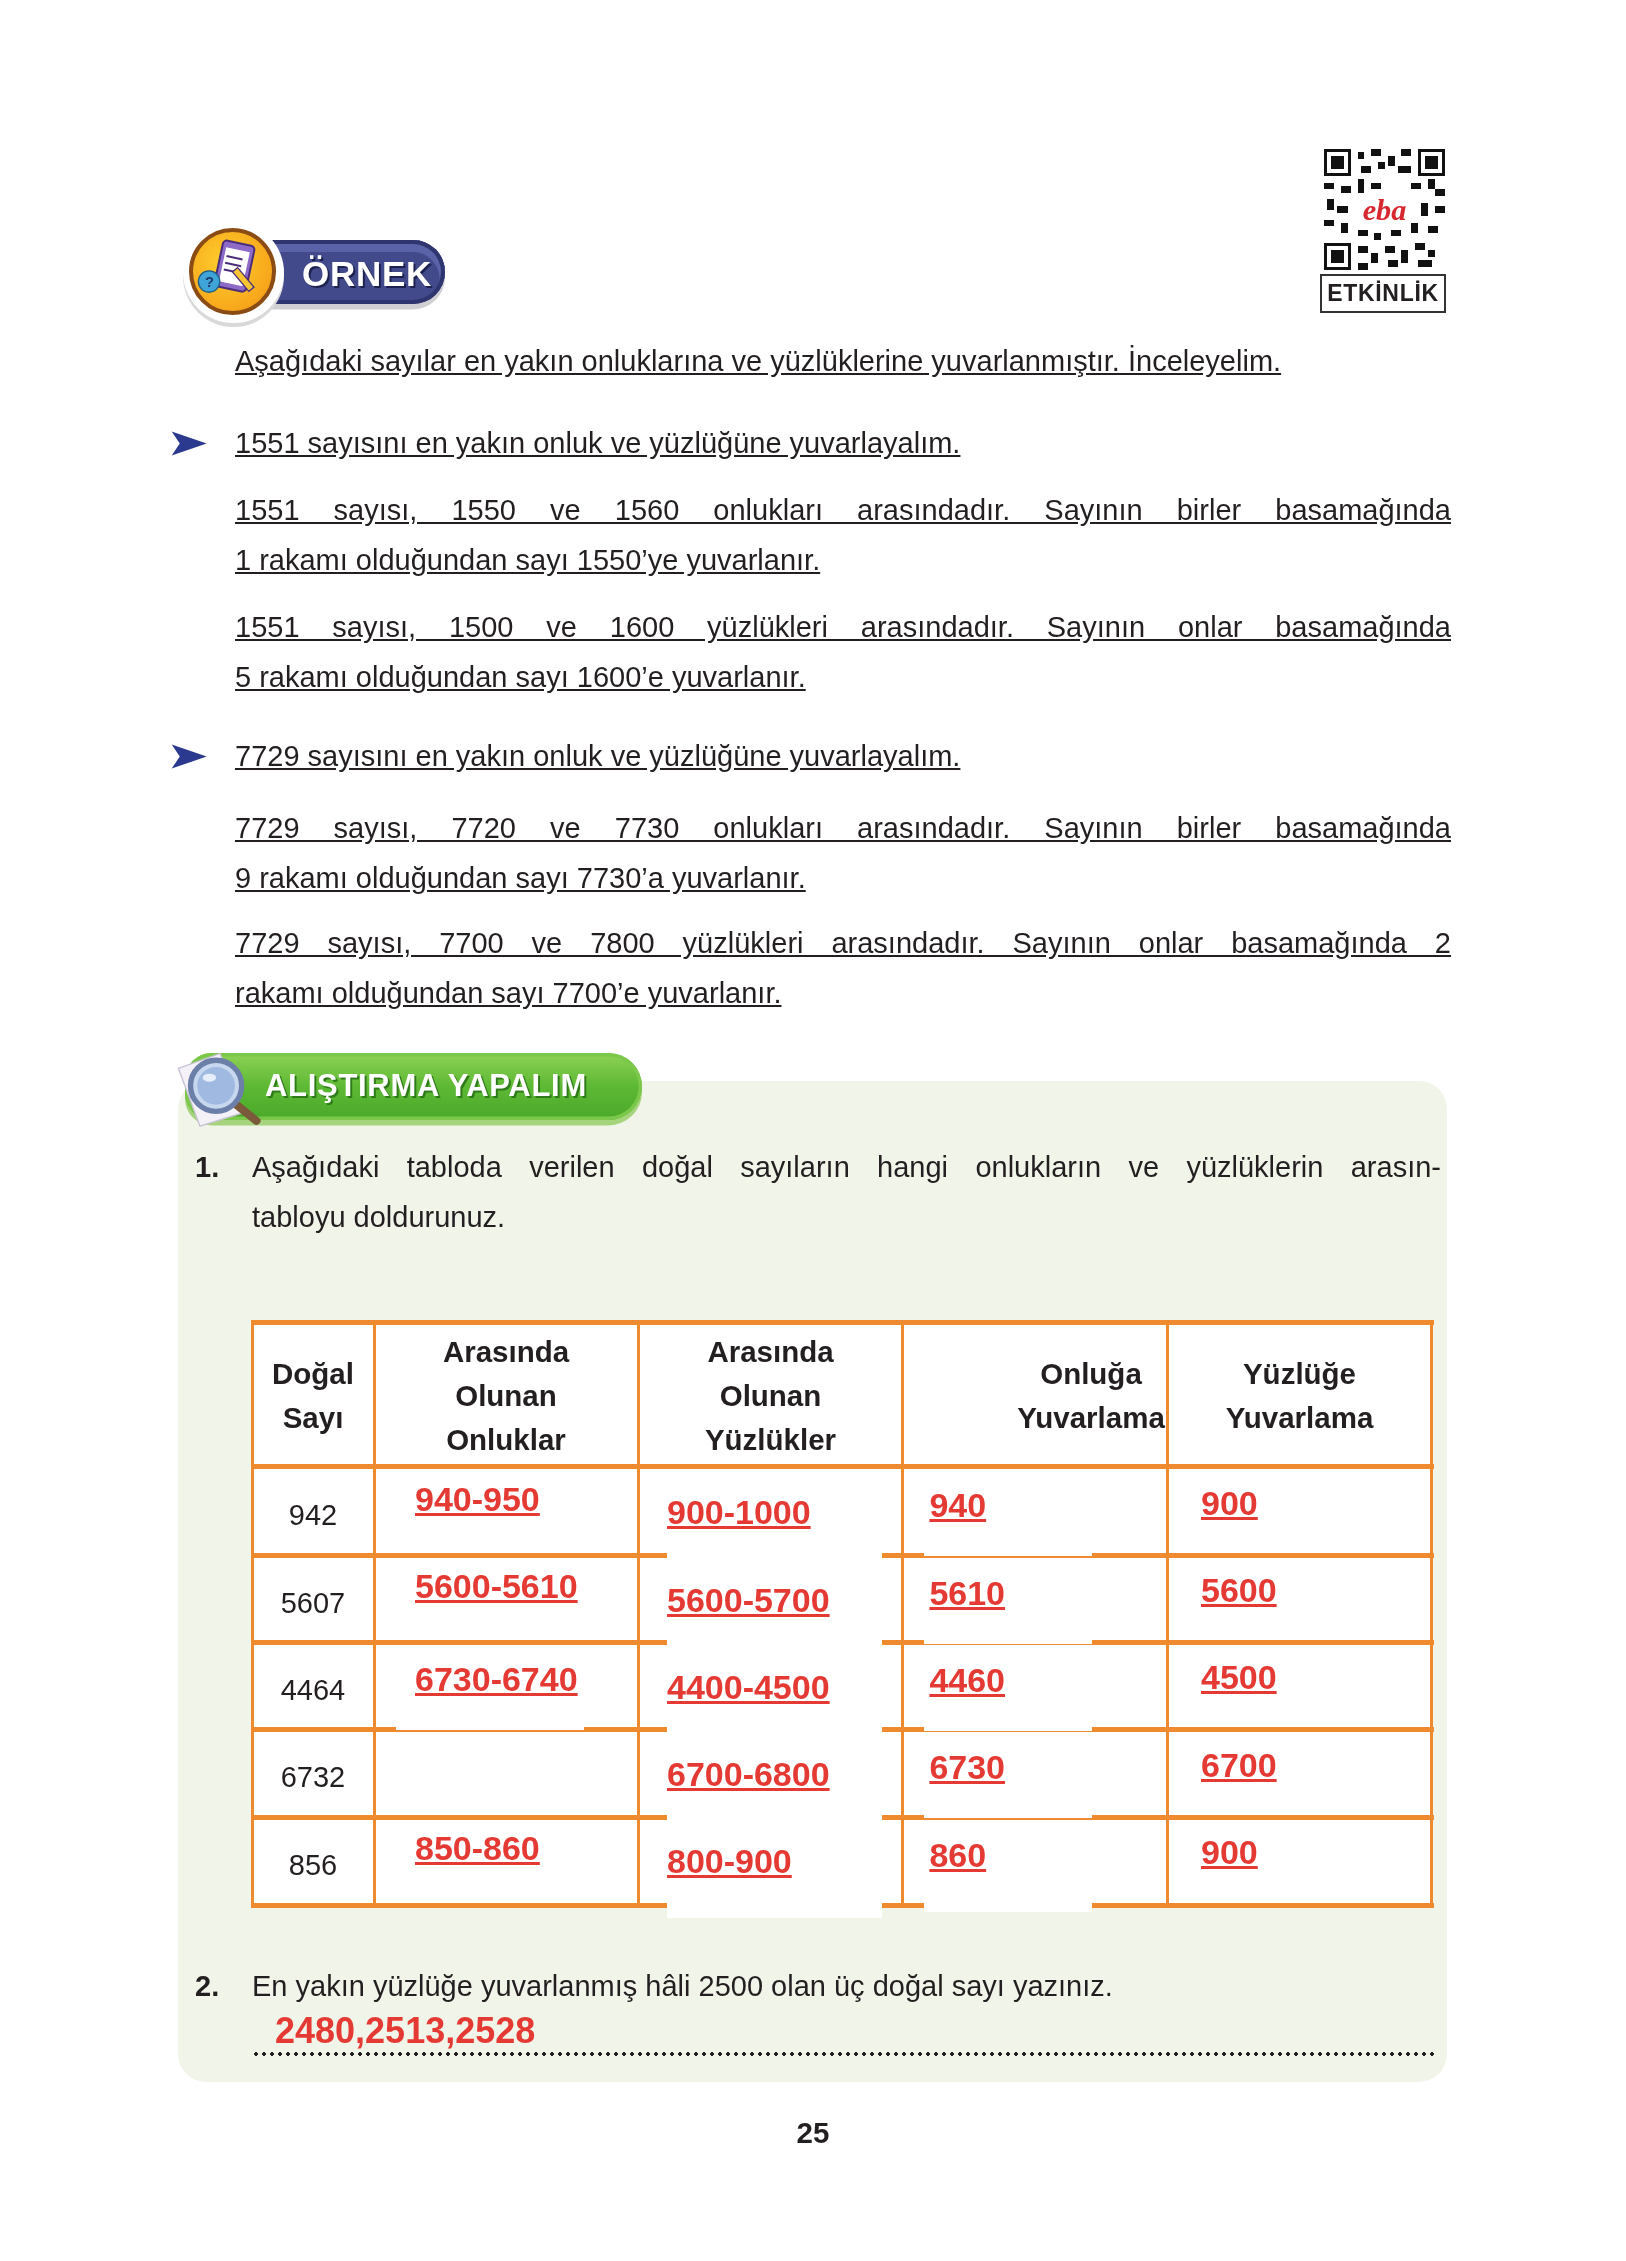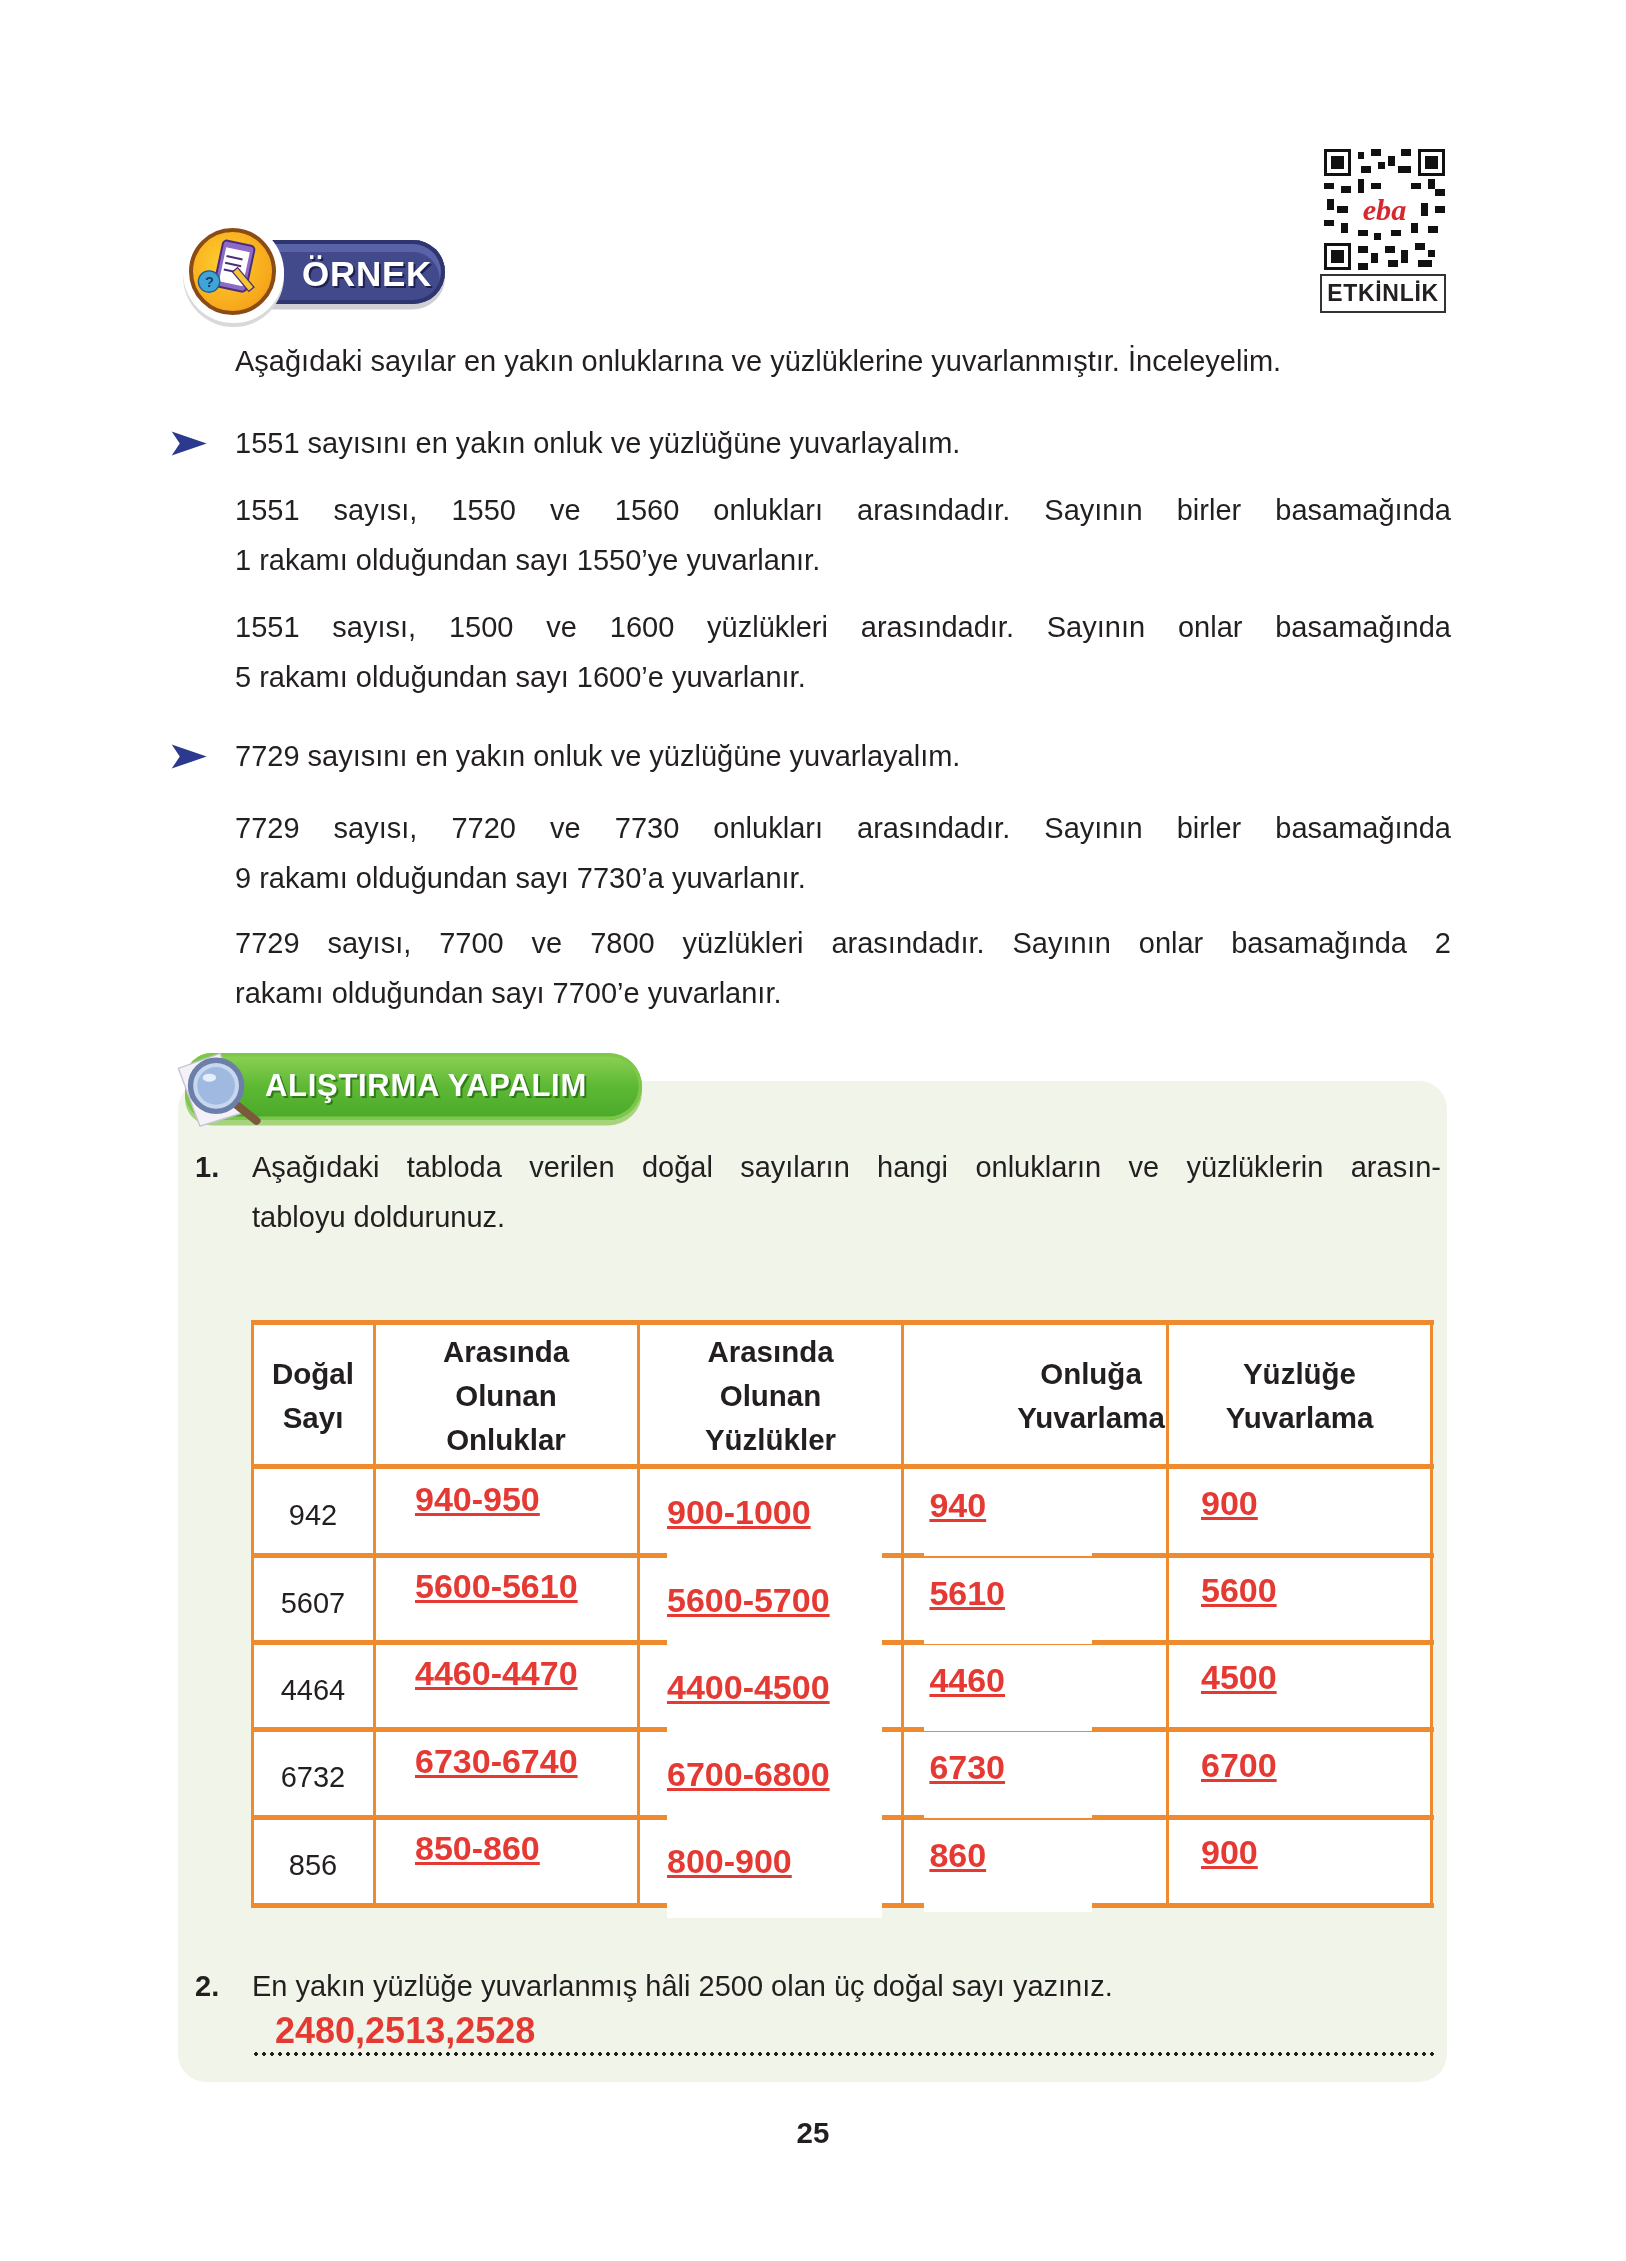--- a/index.html
+++ b/index.html
@@ -34,21 +34,21 @@
   
   .qr { left: 1324px; top: 149px; width: 121px; height: 121px; }
   .etkinlik-box {
     left: 1320px; top: 274px; width: 126px; height: 39px;
     border: 2px solid #333; box-sizing: border-box;
     font-weight: 700; font-size: 23px; text-align: center; line-height: 35px; letter-spacing: 0.7px;
   }
 
   
   .txt { font-size: 29px; line-height: 50px; color: #231f20; }
-  .para { left: 235px; width: 1216px; text-align: justify; text-align-last: left; }
+  .para { left: 235px; width: 1216px; text-align: justify; text-align-last: left; text-decoration: underline; }
   .para .ln { display: block; height: 50px; white-space: nowrap; }
   .para.just .ln { text-align: justify; text-align-last: justify; white-space: normal; }
   .para.just .ln.last { text-align-last: left; }
   .bullet { left: 169px; width: 39px; height: 27px; }
 
   
   .panel {
     left: 178px; top: 1081px; width: 1269px; height: 1001px;
     background: #f1f4e8; border-radius: 28px;
   }
@@ -263,21 +263,21 @@
 <div class="ans" style="left:924px;top:1565px;width:168px;height:79px;padding-left:5.4px">5610</div>
 <div class="ans" style="left:1182px;top:1562px;width:148px;height:67px;padding-left:19px">5600</div>
 
 <div class="num-cell" style="top:1644px">4464</div>
 <div class="ans" style="left:396px;top:1645px;width:188px;height:79px">4460-4470</div>
 <div class="ans" style="left:667px;top:1659px;width:215px;height:79px;padding-left:0">4400-4500</div>
 <div class="ans" style="left:924px;top:1652px;width:168px;height:79px;padding-left:5.4px">4460</div>
 <div class="ans" style="left:1182px;top:1649px;width:148px;height:67px;padding-left:19px">4500</div>
 
 <div class="num-cell" style="top:1731px">6732</div>
-<div class="ans" style="left:396px;top:1733px;width:188px;height:79px">6730-6740</div>
+<div class="ans" style="left:396px;top:1651px;width:188px;height:79px">6730-6740</div>
 <div class="ans" style="left:667px;top:1746px;width:215px;height:79px;padding-left:0">6700-6800</div>
 <div class="ans" style="left:924px;top:1739px;width:168px;height:79px;padding-left:5.4px">6730</div>
 <div class="ans" style="left:1182px;top:1737px;width:148px;height:67px;padding-left:19px">6700</div>
 
 <div class="num-cell" style="top:1819px">856</div>
 <div class="ans" style="left:396px;top:1820px;width:188px;height:79px">850-860</div>
 <div class="ans" style="left:667px;top:1833px;width:215px;height:85px;padding-left:0">800-900</div>
 <div class="ans" style="left:924px;top:1827px;width:168px;height:85px;padding-left:5.4px">860</div>
 <div class="ans" style="left:1182px;top:1824px;width:148px;height:67px;padding-left:19px">900</div>
 

